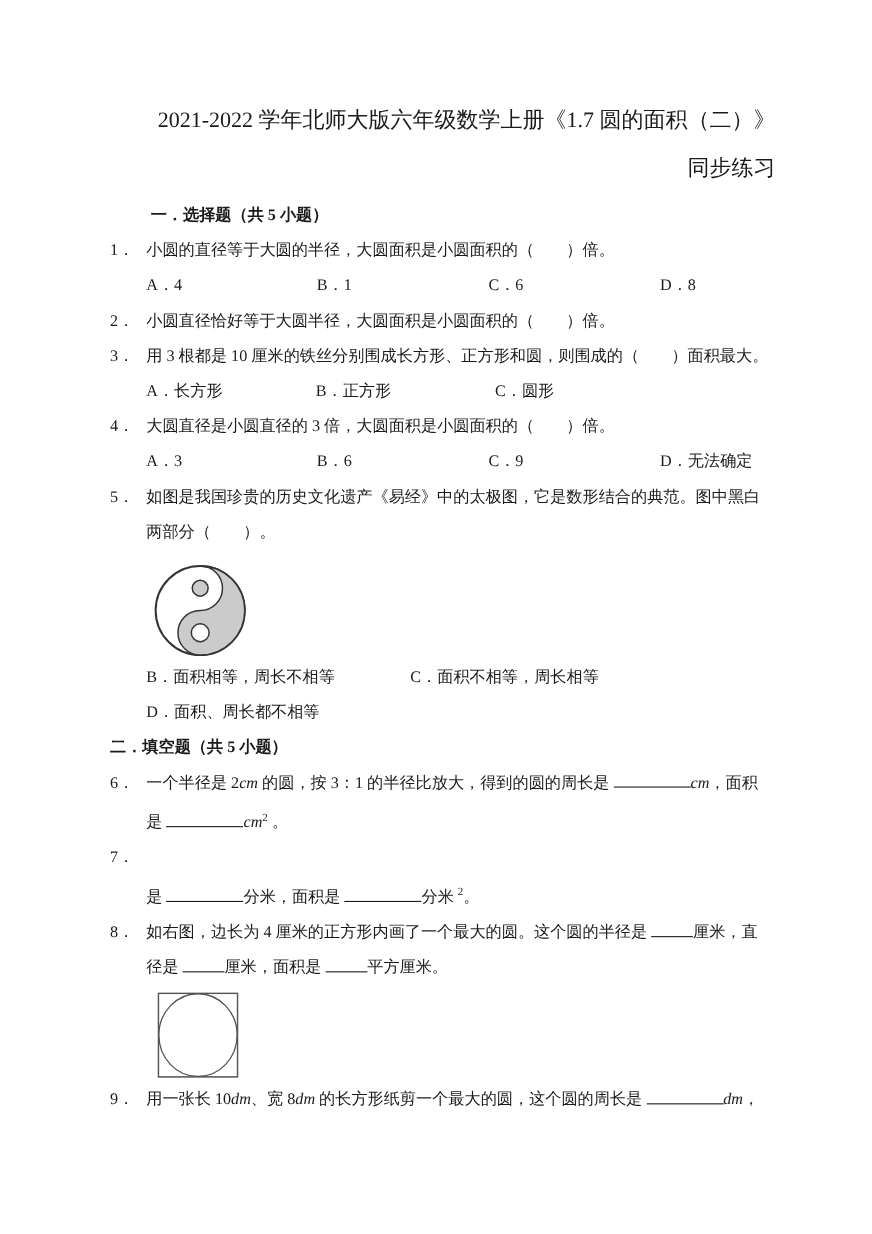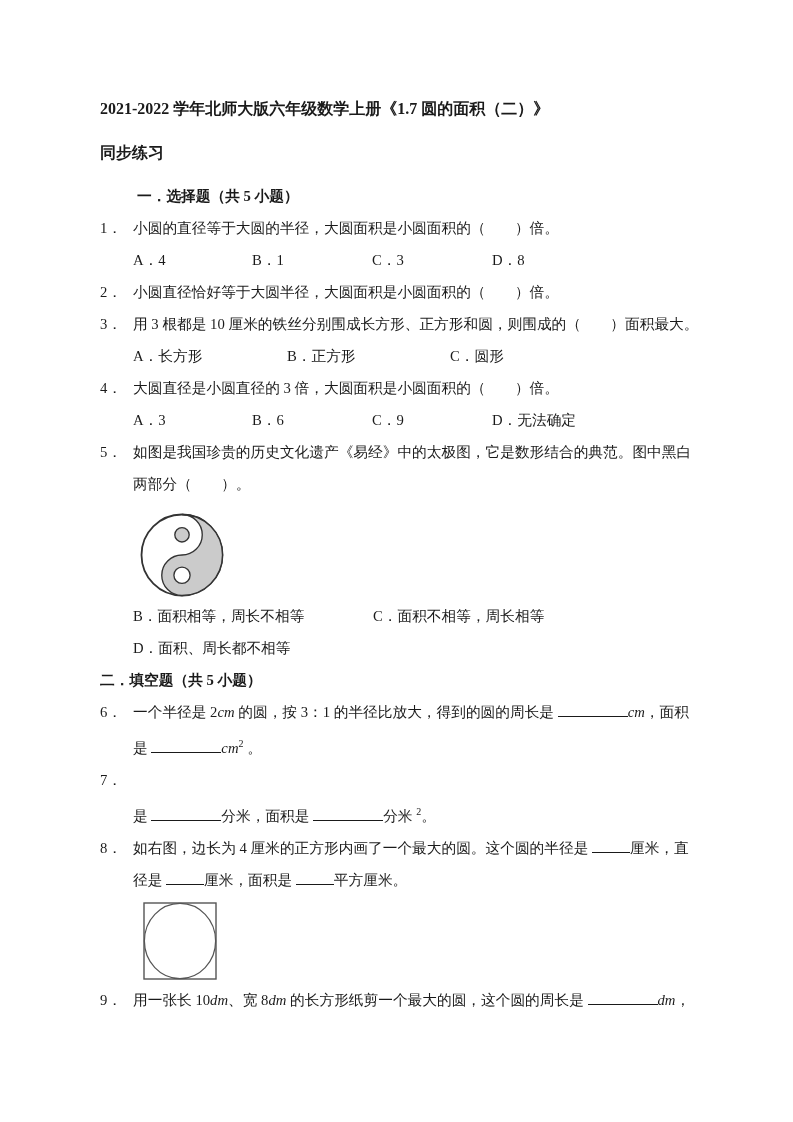--- a/index.html
+++ b/index.html
@@ -11,32 +11,32 @@
     margin: 0 auto;
     background: #ffffff;
     color: #1a1a1a;
     font-family: "Liberation Serif", "DejaVu Serif", serif;
     font-size: 14.7px;
     line-height: 32px;
     overflow: hidden;
   }
   .content { padding: 94px 88px 0 100px; }
 
-  .title { text-align: left; font-weight: bold; font-size: 16px; line-height: 30px; }
+  .title { text-align: right; font-weight: normal; font-size: 20px; line-height: 30px; }
   .title .t-line1 { margin-bottom: 14px; }
 
   .section-header { font-weight: bold; line-height: 32px; margin-top: 0; }
   #sections .section:first-child .section-header { margin-top: 12px; margin-left: 37px; }
 
   .question { position: relative; padding-left: 33px; }
   .q-num { position: absolute; left: 0; top: 0; }
   .q-text { display: block; }
 
   .options { display: grid; }
-  .options.cols4 { grid-template-columns: 119px 120px 120px auto; }
+  .options.cols4 { grid-template-columns: 119px 120px 120px auto; gap: 36px; }
   .options.cols3 { grid-template-columns: 154px 163px auto; }
   .options.cols2 { grid-template-columns: 240px auto; }
   .opt { line-height: 32px; white-space: nowrap; }
 
   .blank { display: inline-block; border-bottom: 1px solid #1a1a1a; height: 15px; vertical-align: baseline; }
   .blank.long { width: 70px; }
   .blank.short { width: 38px; }
 
   .unit { font-style: italic; text-align: right; }
   sup { font-size: 10px; }
@@ -56,21 +56,21 @@
     </div>
     <div id="sections">
         <div class="section">
           <div class="section-header">一．选择题（共 5 小题）</div>
           <div class="question">
             <span class="q-num">1．</span>
             <div class="q-text"><span>小圆的直径等于大圆的半径，大圆面积是小圆面积的（　　）倍。</span></div>
             <div class="options cols4">
               <div class="opt">A．4</div>
               <div class="opt">B．1</div>
-              <div class="opt">C．3</div>
+              <div class="opt">C．6</div>
               <div class="opt">D．8</div>
             </div>
           </div>
           <div class="question">
             <span class="q-num">2．</span>
             <div class="q-text"><span>小圆直径恰好等于大圆半径，大圆面积是小圆面积的（　　）倍。</span></div>
           </div>
           <div class="question">
             <span class="q-num">3．</span>
             <div class="q-text"><span>用 3 根都是 10 厘米的铁丝分别围成长方形、正方形和圆，则围成的（　　）面积最大。</span></div>

